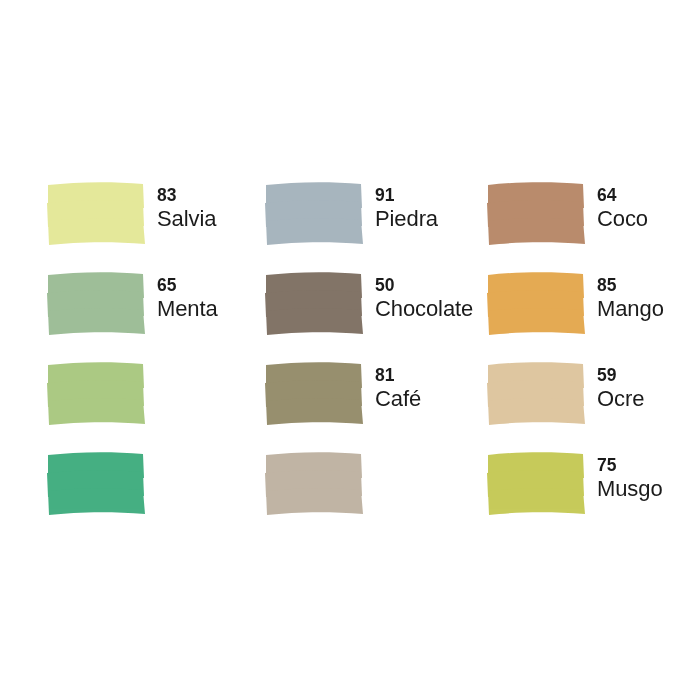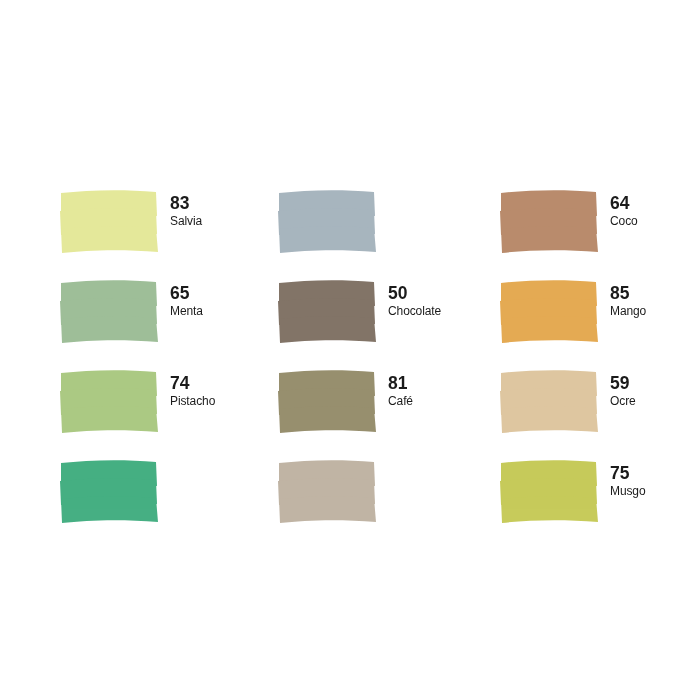--- a/index.html
+++ b/index.html
@@ -14,27 +14,26 @@
     overflow: hidden;
   }
   #palette-sheet {
     position: relative;
     width: 700px;
     height: 700px;
     background: #ffffff;
   }
   .swatch-grid {
     position: absolute;
-    left: 60px;
+    left: 47px;
     top: 183px;
     width: 606px;
     display: grid;
     grid-template-columns: 218px 222px 166px;
     grid-template-rows: 90px 90px 90px 90px;
-    margin-top: 8px;
   }
   .swatch-cell {
     position: relative;
     display: flex;
     flex-direction: row;
     align-items: flex-start;
   }
   .swatch-art {
     width: 100px;
     height: 62px;
@@ -54,21 +53,21 @@
     white-space: pre-line;
   }
   .swatch-code {
     font-size: 17.5px;
     font-weight: bold;
     color: #1b1b1b;
     letter-spacing: -0.1px;
     display: block;
   }
   .swatch-name {
-    font-size: 12px;
+    font-size: 22px;
     font-weight: normal;
     color: #1b1b1b;
     letter-spacing: -0.1px;
     display: block;
     margin-top: 1px;
   }
 </style>
 </head>
 <body>
 
@@ -89,20 +88,21 @@
       <div class="swatch-cell">
         <div class="swatch-art">
           <svg viewBox="0 0 100 62" preserveAspectRatio="none">
             <g opacity="0.84">
               <path d="M1,2 C28,-1 62,-2 96,1 L97,25 C62,22 28,23 1,26 Z" fill="#97a7b2"></path>
               <path d="M0,20 C28,17 62,16 96,19 L97,43 C62,40 28,41 1,44 Z" fill="#97a7b2"></path>
               <path d="M1,38 C28,35 62,34 96,37 L98,61 C62,58 28,59 2,62 Z" fill="#97a7b2"></path>
             </g>
           </svg>
         </div>
+        <div class="swatch-label"><span class="swatch-code">91</span><span class="swatch-name">Piedra</span></div>
       </div>
       <div class="swatch-cell">
         <div class="swatch-art">
           <svg viewBox="0 0 100 62" preserveAspectRatio="none">
             <g opacity="0.84">
               <path d="M1,2 C28,-1 62,-2 96,1 L97,25 C62,22 28,23 1,26 Z" fill="#ac7650"></path>
               <path d="M0,20 C28,17 62,16 96,19 L97,43 C62,40 28,41 1,44 Z" fill="#ac7650"></path>
               <path d="M1,38 C28,35 62,34 96,37 L98,61 C62,58 28,59 2,62 Z" fill="#ac7650"></path>
             </g>
           </svg>
@@ -148,21 +148,20 @@
       <div class="swatch-cell">
         <div class="swatch-art">
           <svg viewBox="0 0 100 62" preserveAspectRatio="none">
             <g opacity="0.84">
               <path d="M1,2 C28,-1 62,-2 96,1 L97,25 C62,22 28,23 1,26 Z" fill="#9cbf6c"></path>
               <path d="M0,20 C28,17 62,16 96,19 L97,43 C62,40 28,41 1,44 Z" fill="#9cbf6c"></path>
               <path d="M1,38 C28,35 62,34 96,37 L98,61 C62,58 28,59 2,62 Z" fill="#9cbf6c"></path>
             </g>
           </svg>
         </div>
-        <div class="swatch-label"><span class="swatch-code">74</span><span class="swatch-name">Pistacho</span></div>
       </div>
       <div class="swatch-cell">
         <div class="swatch-art">
           <svg viewBox="0 0 100 62" preserveAspectRatio="none">
             <g opacity="0.84">
               <path d="M1,2 C28,-1 62,-2 96,1 L97,25 C62,22 28,23 1,26 Z" fill="#847a53"></path>
               <path d="M0,20 C28,17 62,16 96,19 L97,43 C62,40 28,41 1,44 Z" fill="#847a53"></path>
               <path d="M1,38 C28,35 62,34 96,37 L98,61 C62,58 28,59 2,62 Z" fill="#847a53"></path>
             </g>
           </svg>

